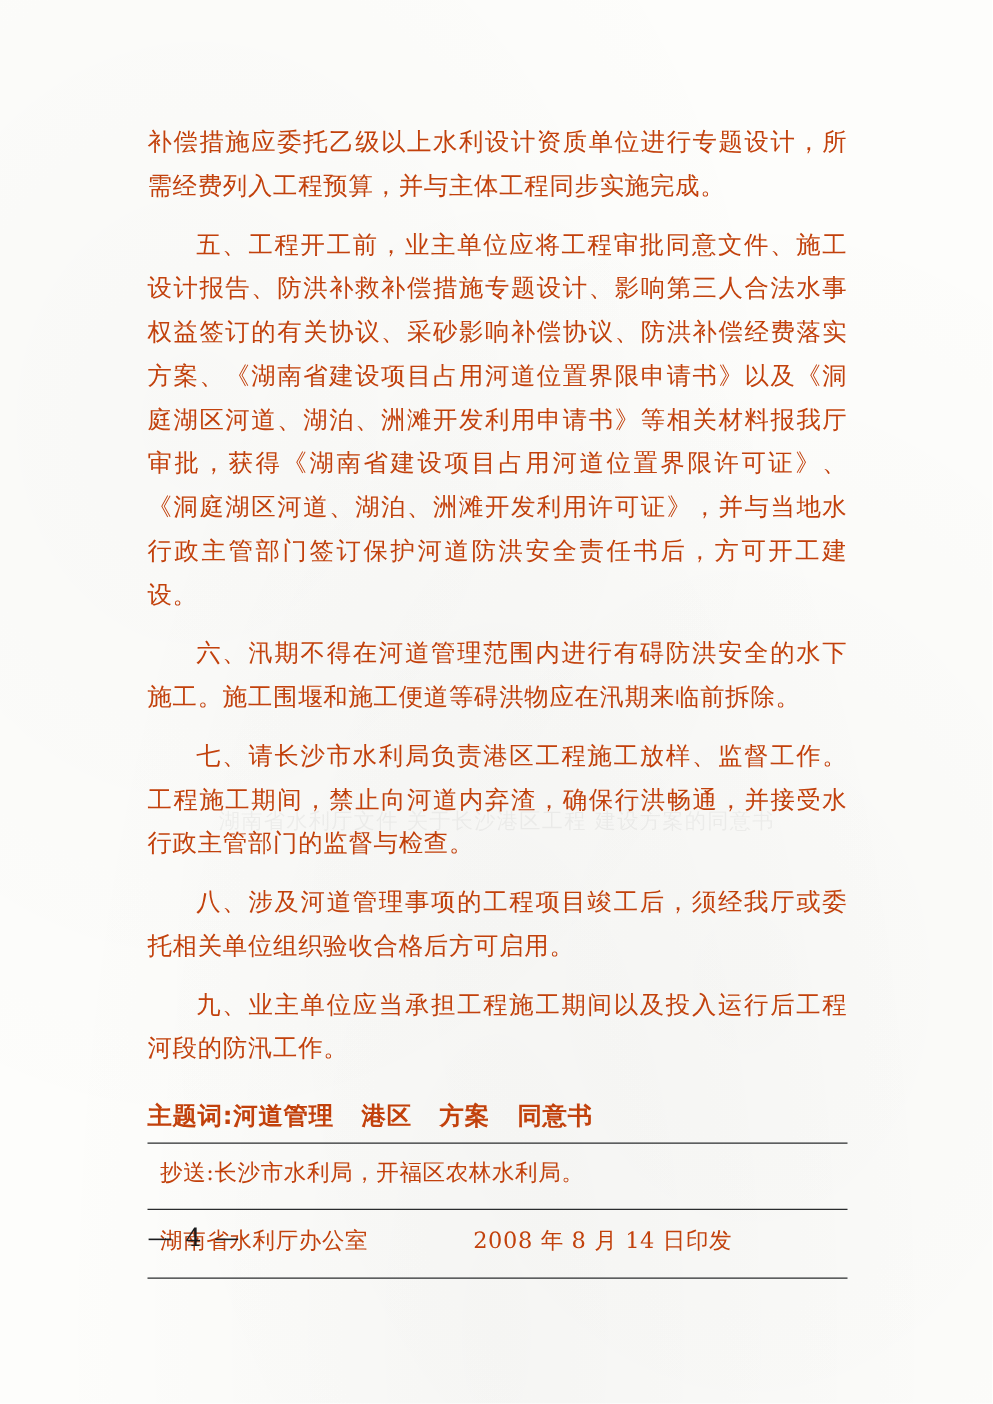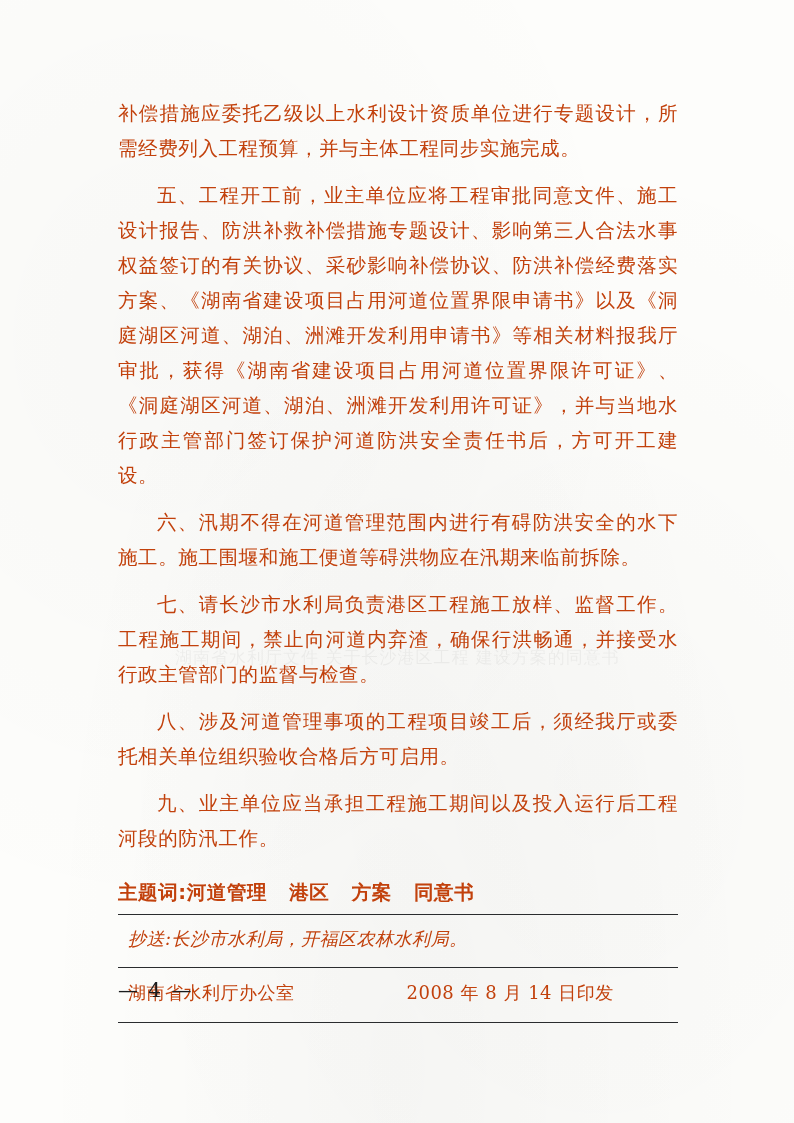--- a/index.html
+++ b/index.html
@@ -73,33 +73,32 @@
     border-top: 1.6px solid #2a2c2e;
     margin: 4px 0 0 0;
     width: 100%;
   }
 
   .cc-line {
     font-size: 18px;
     line-height: 32px;
     letter-spacing: 0.5px;
     padding: 8px 0 8px 10px;
-    font-style: italic;
   }
 
   .footer-row {
     display: flex;
     align-items: flex-start;
     font-size: 18px;
     line-height: 32px;
     letter-spacing: 0.5px;
     padding: 9px 0 9px 10px;
   }
   .footer-left { flex: 0 0 auto; }
-  .footer-right { margin-left: 112px; }
+  .footer-right { margin-left: 84px; }
 
   .page-number {
     position: absolute;
     left: 118px;
     top: 978px;
     width: 560px;
     text-align: left;
     font-size: 20px;
     letter-spacing: 2px;
     color: #1a1c1e;

